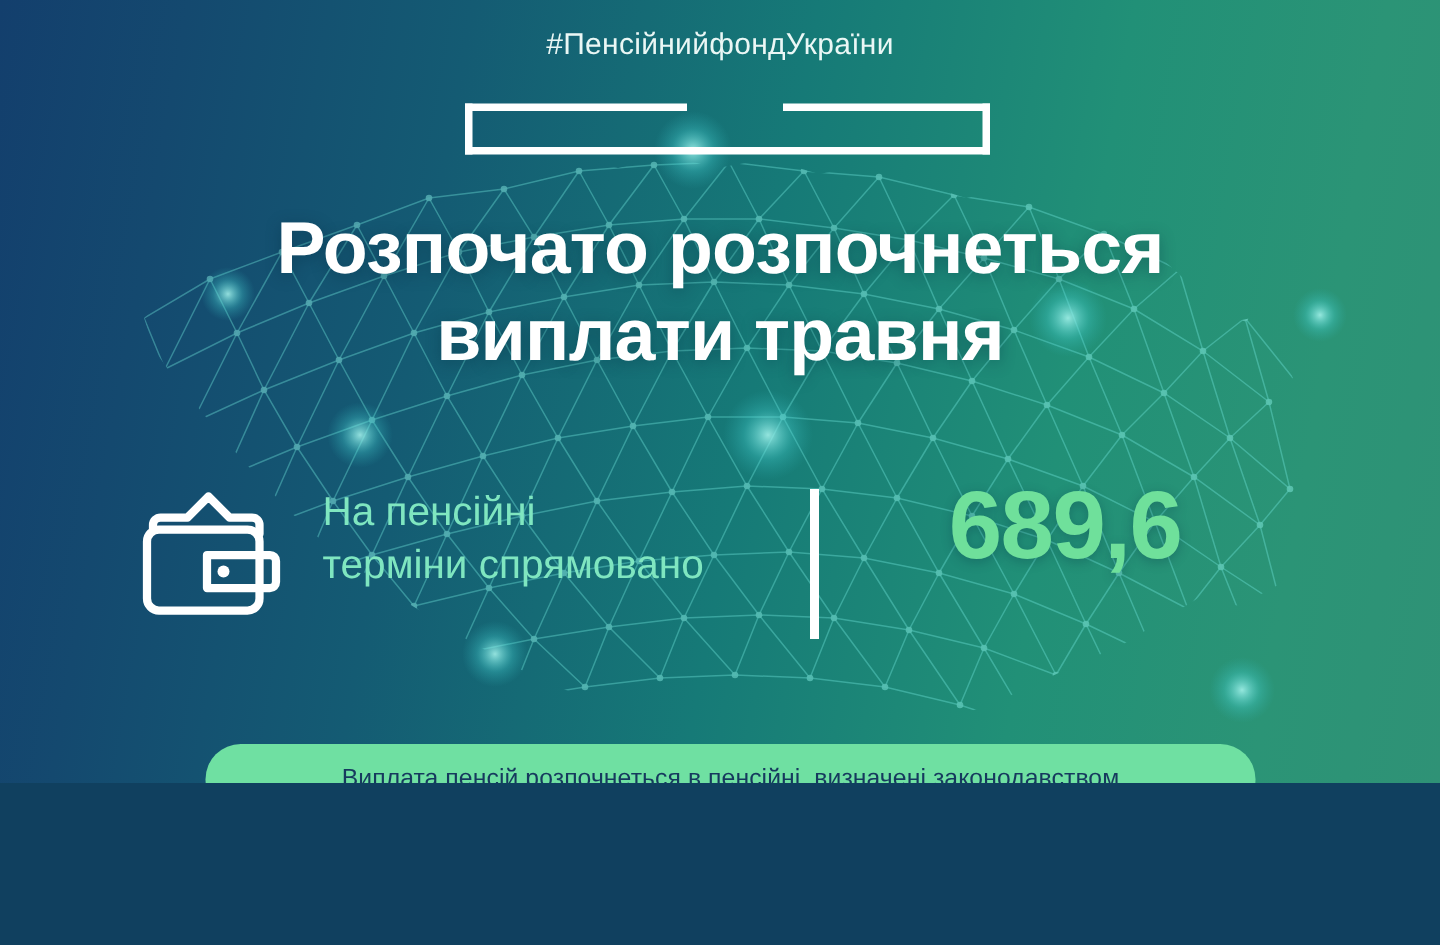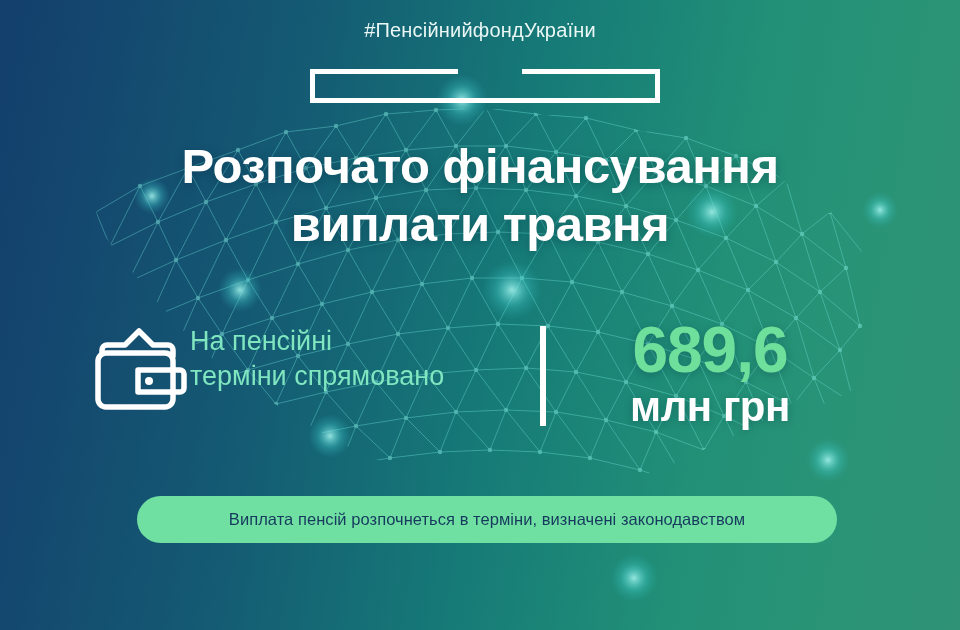--- a/index.html
+++ b/index.html
@@ -6,21 +6,21 @@
   html, body { width:960px; height:630px; }
   body {
     font-family: "Liberation Sans", sans-serif;
     background:#10405f;
     overflow:hidden;
   }
 
   .poster {
     position:relative;
     width:960px;
-    height:630px;
+    height:522px;
     overflow:hidden;
     background: linear-gradient(100deg,
         #133f6d 0%,
         #14496f 12%,
         #145b73 30%,
         #167a77 52%,
         #219077 72%,
         #2b9476 88%,
         #2f9276 100%);
   }
@@ -90,21 +90,21 @@
 
   .stat-label {
     position:absolute;
     left:190px; top:6px;
     width:330px;
     color:#7fe6c0;
     font-size:27px;
     line-height:1.30;
     font-weight:400;
   }
-  .stat-label span { display:block; }
+  .stat-label span { display:block;margin-left:25px; }
 
   .divider {
     position:absolute;
     left:540px; top:8px;
     width:6px; height:100px;
     background:#ffffff;
   }
 
   .stat-value {
     position:absolute;
@@ -453,21 +453,21 @@
 
   <div class="deco-frame">
     <i class="df-left"></i>
     <i class="df-right"></i>
     <i class="df-bottom"></i>
     <i class="df-top-a"></i>
     <i class="df-top-b"></i>
   </div>
 
   <div class="headline">
-    <span>Розпочато фінансування</span>
+    <span>Розпочато розпочнеться</span>
     <span>виплати травня</span>
   </div>
 
   <div class="stat-row">
 
     <div class="wallet-icon">
       <svg viewBox="0 0 96 88" xmlns="http://www.w3.org/2000/svg" fill="none" stroke="#ffffff" stroke-width="5.5" stroke-linecap="round" stroke-linejoin="round">
 
         <path d="M10,27 L10,24 A5,5 0 0 1 15,19 L33,19 L47,5 L61,19 L76,19 A5,5 0 0 1 81,24 L81,30"></path>
 
@@ -481,21 +481,20 @@
 
     <div class="stat-label">
       <span>На пенсійні</span>
       <span>терміни спрямовано</span>
     </div>
 
     <div class="divider"></div>
 
     <div class="stat-value">
       <span class="stat-number">689,6</span>
-      <span class="stat-unit">млн грн</span>
     </div>
   </div>
 
   <div class="footer-pill">
-    <span class="footer-pill-text">Виплата пенсій розпочнеться в терміни, визначені законодавством</span>
+    <span class="footer-pill-text">Виплата пенсій розпочнеться в пенсійні, визначені законодавством</span>
   </div>
 
 </div>
 
 </body></html>

